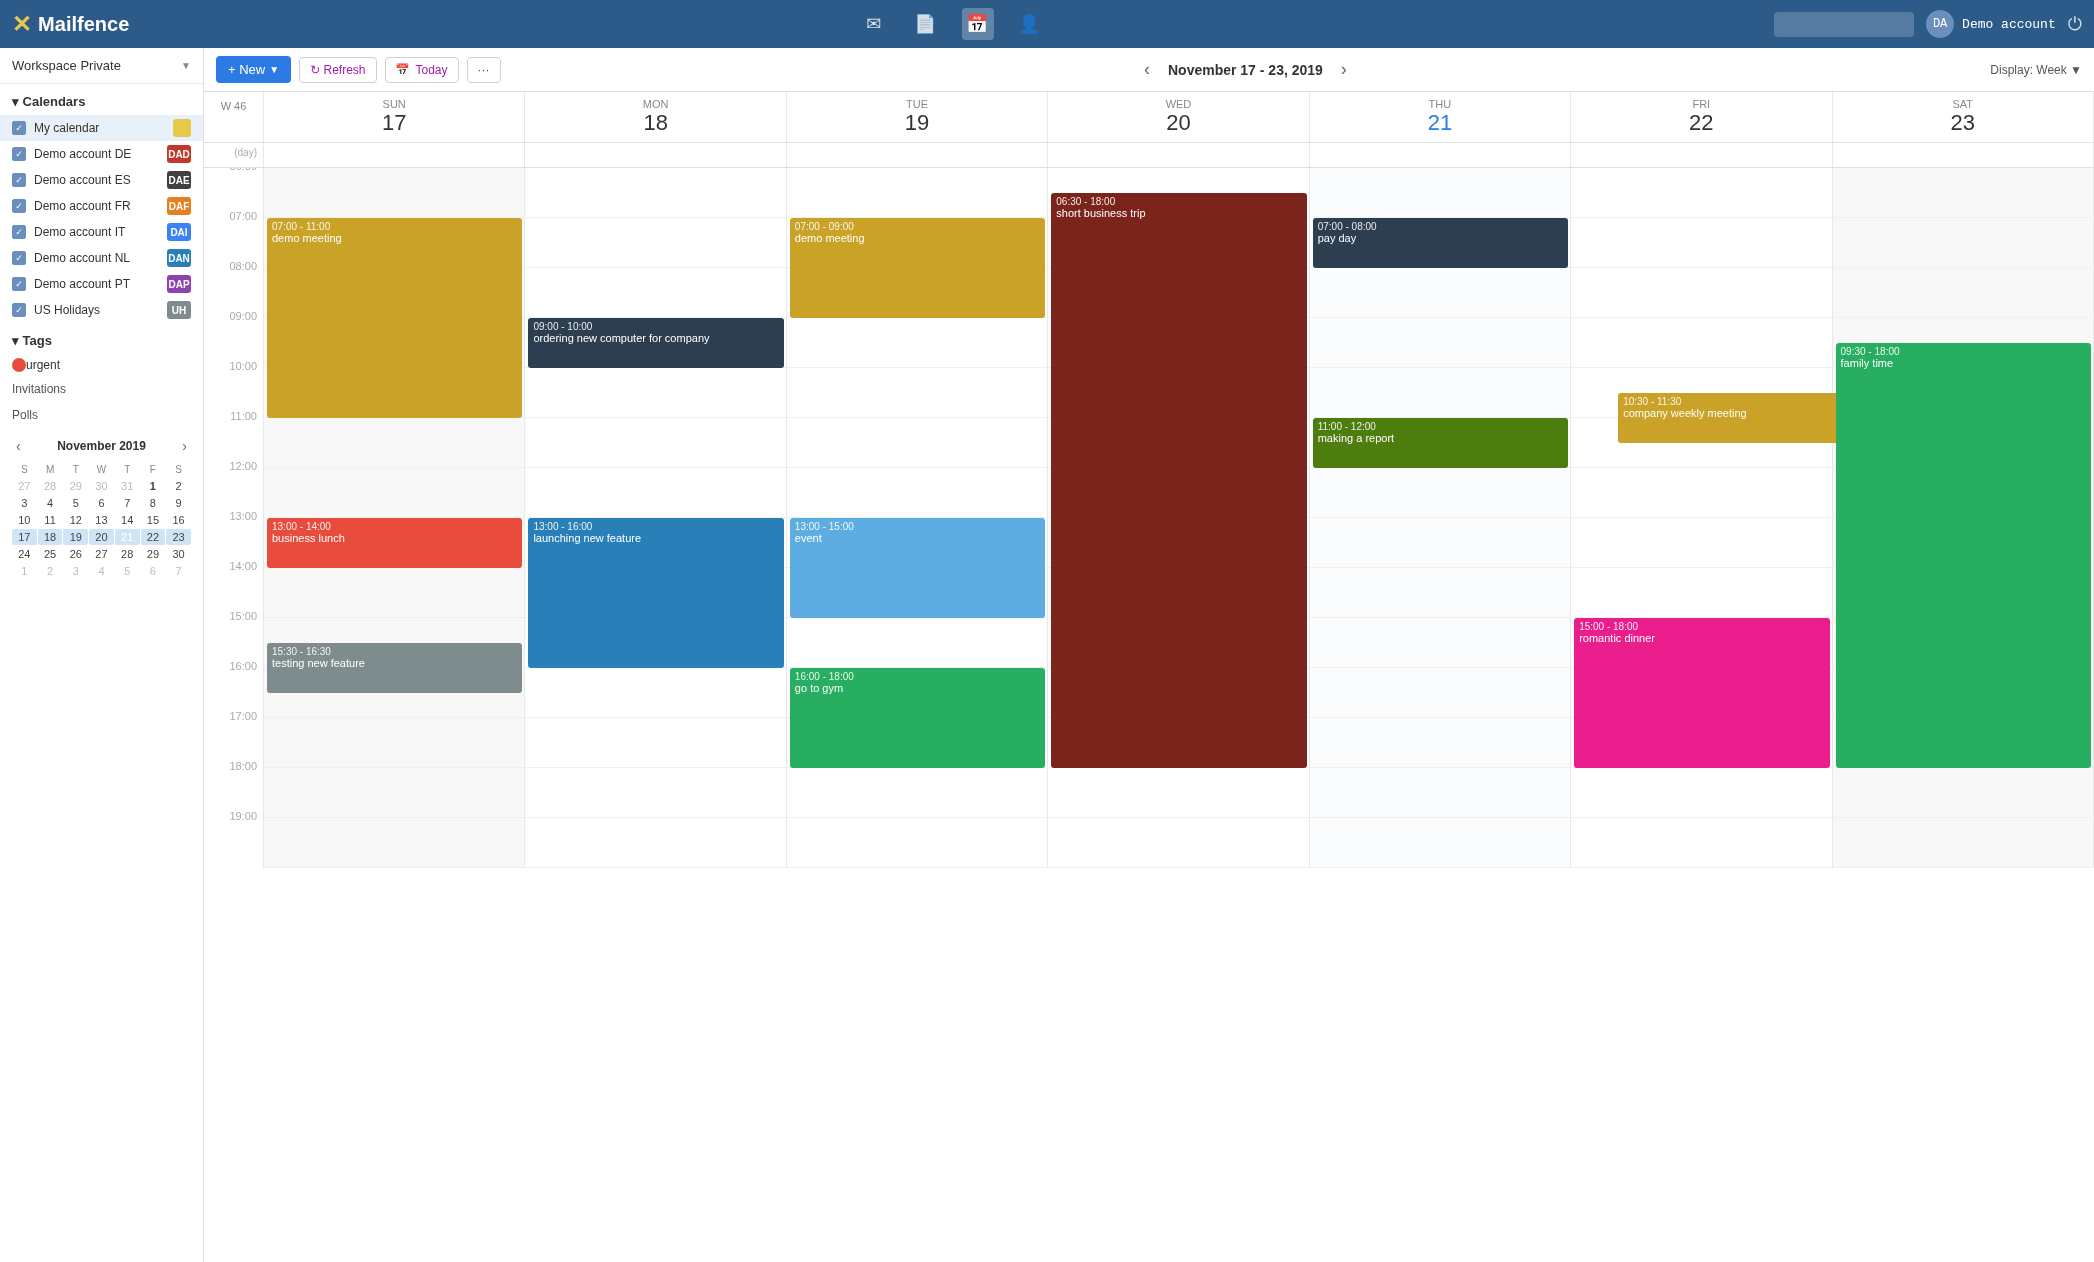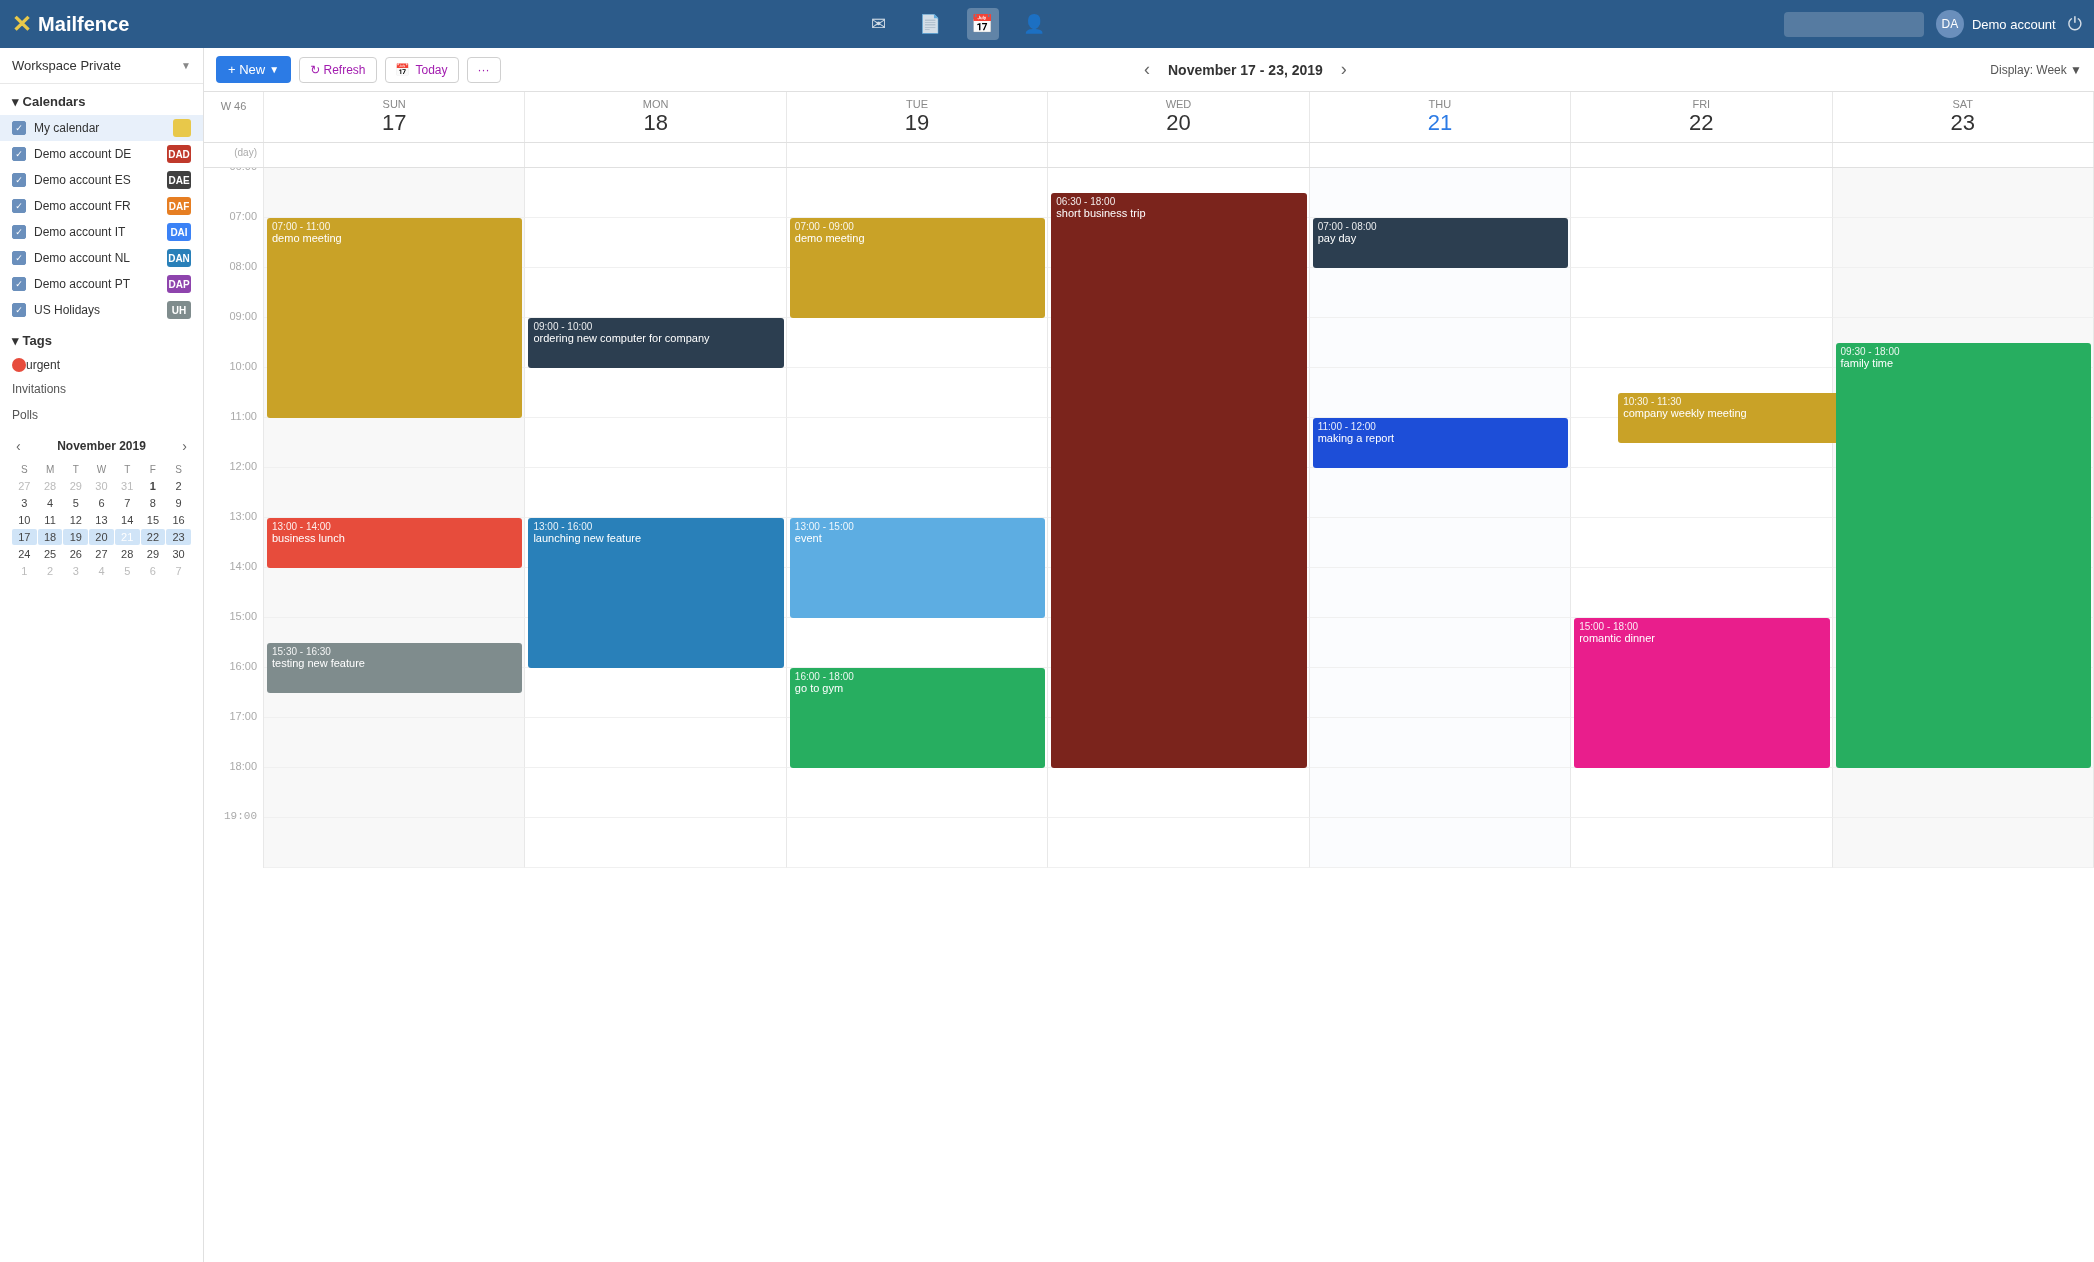--- a/index.html
+++ b/index.html
@@ -15,21 +15,21 @@
       color: white;
     }
     #topbar .logo { display: flex; align-items: center; font-size: 20px; font-weight: bold; color: white; margin-right: auto; }
     #topbar .logo .logo-icon { color: #e8c84a; margin-right: 6px; font-size: 24px; }
     #topbar .nav-icons { display: flex; gap: 20px; margin: 0 auto; }
     #topbar .nav-icon { width: 32px; height: 32px; display: flex; align-items: center; justify-content: center; border-radius: 4px; cursor: pointer; color: rgba(255,255,255,0.8); font-size: 18px; }
     #topbar .nav-icon.active { background: rgba(255,255,255,0.25); color: white; }
     #topbar .right-section { display: flex; align-items: center; gap: 12px; margin-left: auto; }
     #topbar .search-box { background: rgba(255,255,255,0.2); border: none; border-radius: 4px; color: white; padding: 5px 10px; width: 140px; font-size: 13px; }
     #topbar .search-box::placeholder { color: rgba(255,255,255,0.6); }
-    #topbar .user-info { display: flex; align-items: center; gap: 8px; color: white; font-size: 13px; }
+    #topbar .user-info { display: flex; align-items: center; gap: 8px; color: white; font-size: 13px; font-family: Liberation Mono, monospace; }
     #topbar .user-avatar { width: 28px; height: 28px; border-radius: 50%; background: #6a8fbc; display: flex; align-items: center; justify-content: center; color: white; font-size: 12px; }
     #topbar .logout-icon { color: rgba(255,255,255,0.8); font-size: 18px; cursor: pointer; }
 
     
     #main-layout { display: flex; height: calc(100vh - 48px); }
 
     
     #sidebar { width: 204px; background: white; border-right: 1px solid #e0e0e0; display: flex; flex-direction: column; overflow-y: auto; flex-shrink: 0; }
     #sidebar .workspace-select { display: flex; align-items: center; justify-content: space-between; padding: 10px 12px; border-bottom: 1px solid #e8e8e8; font-size: 13px; color: #333; cursor: pointer; }
     #sidebar .workspace-select .chevron { font-size: 10px; color: #888; }
@@ -481,21 +481,21 @@
               <div style="display: flex; height: 50px; flex-shrink: 0;">
                 <div class="grid-time-label">18:00</div>
                 <div class="grid-cell weekend-bg"></div>
                 <div class="grid-cell"></div>
                 <div class="grid-cell"></div>
                 <div class="grid-cell"></div>
                 <div class="grid-cell today-bg"></div>
                 <div class="grid-cell"></div>
                 <div class="grid-cell weekend-bg"></div>
               </div>
-              <div style="display: flex; height: 50px; flex-shrink: 0; font-family: Liberation Mono, monospace;">
+              <div style="display: flex; height: 50px; flex-shrink: 0;">
                 <div class="grid-time-label">19:00</div>
                 <div class="grid-cell weekend-bg"></div>
                 <div class="grid-cell"></div>
                 <div class="grid-cell"></div>
                 <div class="grid-cell"></div>
                 <div class="grid-cell today-bg"></div>
                 <div class="grid-cell"></div>
                 <div class="grid-cell weekend-bg"></div>
               </div>
             </div>
@@ -533,21 +533,21 @@
                 <div class="evt-title">go to gym</div>
               </div>
               <div class="cal-event" style="background: rgb(123, 36, 28); color: white; top: 25px; height: 575px; position: absolute; left: calc(42.8571% + 37.2857px); width: calc(14.2857% - 14.5714px); pointer-events: all;">
                 <div class="evt-time">06:30 - 18:00</div>
                 <div class="evt-title">short business trip</div>
               </div>
               <div class="cal-event" style="background: rgb(44, 62, 80); color: white; top: 50px; height: 50px; position: absolute; left: calc(57.1429% + 28.7143px); width: calc(14.2857% - 14.5714px); pointer-events: all;">
                 <div class="evt-time">07:00 - 08:00</div>
                 <div class="evt-title">pay day</div>
               </div>
-              <div class="cal-event" style="background: #1d4ed8; color: white; top: 250px; height: 50px; position: absolute; left: calc(57.1429% + 28.7143px); width: calc(14.2857% - 14.5714px); pointer-events: all;">
+              <div class="cal-event" style="background: #4d7c0f; color: white; top: 250px; height: 50px; position: absolute; left: calc(57.1429% + 28.7143px); width: calc(14.2857% - 14.5714px); pointer-events: all;">
                 <div class="evt-time">11:00 - 12:00</div>
                 <div class="evt-title">making a report</div>
               </div>
               <div class="cal-event" style="background: rgb(201, 162, 39); color: white; top: 225px; height: 50px; position: absolute; left: calc(71.4286% + 20.1429px); width: calc(14.2857% - 14.5714px); pointer-events: all; margin-left: 44px;">
                 <div class="evt-time">10:30 - 11:30</div>
                 <div class="evt-title">company weekly meeting</div>
               </div>
               <div class="cal-event" style="background: rgb(233, 30, 140); color: white; top: 450px; height: 150px; position: absolute; left: calc(71.4286% + 20.1429px); width: calc(14.2857% - 14.5714px); pointer-events: all;">
                 <div class="evt-time">15:00 - 18:00</div>
                 <div class="evt-title">romantic dinner</div>

